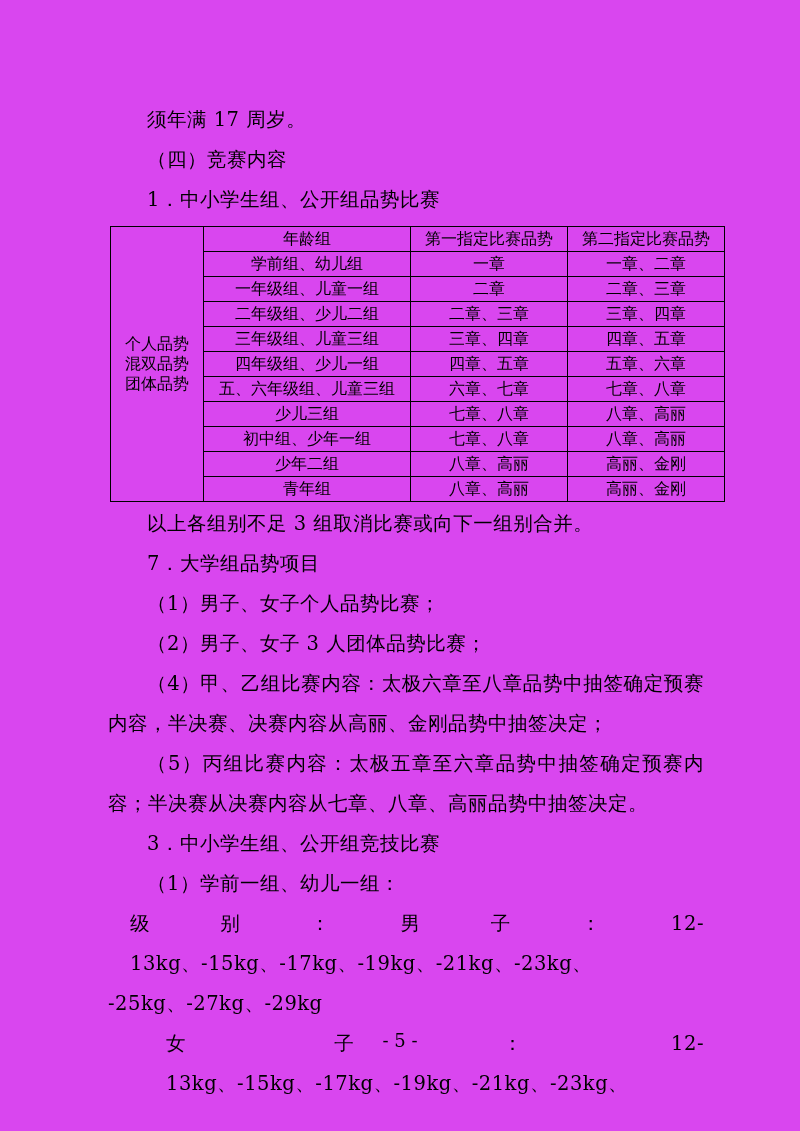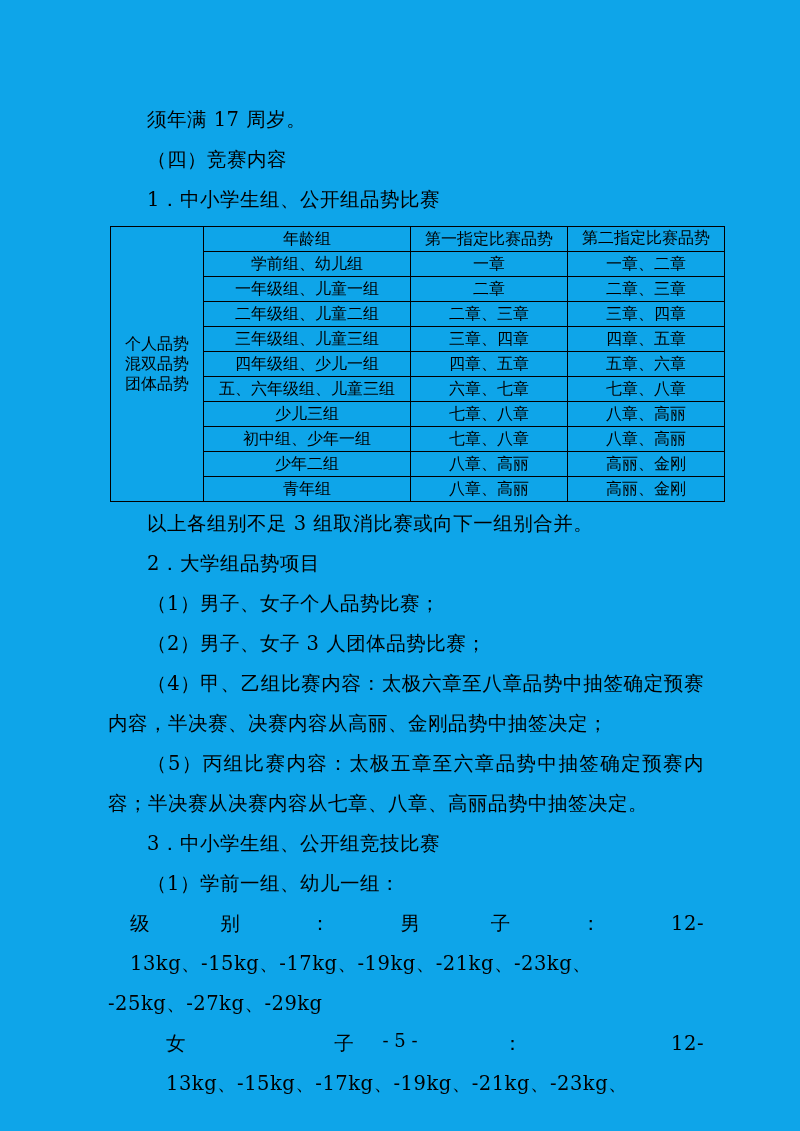--- a/index.html
+++ b/index.html
@@ -12,21 +12,21 @@
     height: 1131px;
     position: relative;
     font-family: "DejaVu Serif", "Liberation Serif", serif;
     color: #000000;
   }
   .page {
     position: absolute;
     left: 0; top: 0;
     width: 800px;
     height: 1131px;
-    background: #0ea5e9;
+    background: #d946ef;
     overflow: hidden;
   }
   .content {
     position: absolute;
     left: 108px;
     top: 100px;
     width: 596px;
   }
   .para {
     font-size: 19.5px;
@@ -63,21 +63,21 @@
     padding: 1px 2px;
     white-space: nowrap;
   }
   td.rowlabel {
     width: 88px;
     font-size: 15.5px;
     line-height: 26px;
   }
   td.c-age { width: 202px; }
   td.c-first { width: 152px; }
-  td.c-second { width: 152px; font-family: Liberation Mono, monospace; }
+  td.c-second { width: 152px; }
   .rowlabel-inner div {
     white-space: nowrap;
   }
   .footer {
     position: absolute;
     left: 0;
     top: 1030px;
     width: 800px;
     text-align: center;
     font-size: 18px;
@@ -113,21 +113,21 @@
           <td>学前组、幼儿组</td>
           <td>一章</td>
           <td>一章、二章</td>
         </tr>
         <tr>
           <td>一年级组、儿童一组</td>
           <td>二章</td>
           <td>二章、三章</td>
         </tr>
         <tr>
-          <td>二年级组、儿童二组</td>
+          <td>二年级组、少儿二组</td>
           <td>二章、三章</td>
           <td>三章、四章</td>
         </tr>
         <tr>
           <td>三年级组、儿童三组</td>
           <td>三章、四章</td>
           <td>四章、五章</td>
         </tr>
         <tr>
           <td>四年级组、少儿一组</td>
@@ -157,21 +157,21 @@
         <tr>
           <td>青年组</td>
           <td>八章、高丽</td>
           <td>高丽、金刚</td>
         </tr>
       </tbody>
         </table>
     </div>
 
     <p class="para indent2">以上各组别不足 3 组取消比赛或向下一组别合并。</p>
-    <p class="para indent2">2．大学组品势项目</p>
+    <p class="para indent2">7．大学组品势项目</p>
     <p class="para indent2">（1）男子、女子个人品势比赛；</p>
     <p class="para indent2">（2）男子、女子 3 人团体品势比赛；</p>
     <p class="para indent2">（4）甲、乙组比赛内容：太极六章至八章品势中抽签确定预赛内容，半决赛、决赛内容从高丽、金刚品势中抽签决定；</p>
     <p class="para indent2">（5）丙组比赛内容：太极五章至六章品势中抽签确定预赛内容；半决赛从决赛内容从七章、八章、高丽品势中抽签决定。</p>
     <p class="para indent2">3．中小学生组、公开组竞技比赛</p>
     <p class="para indent2">（1）学前一组、幼儿一组：</p>
 
     <p class="para indent-num">级别：男子：12-13kg、-15kg、-17kg、-19kg、-21kg、-23kg、</p>
     <p class="para">-25kg、-27kg、-29kg</p>
     <p class="para indent-deep">女子：12-13kg、-15kg、-17kg、-19kg、-21kg、-23kg、</p>

